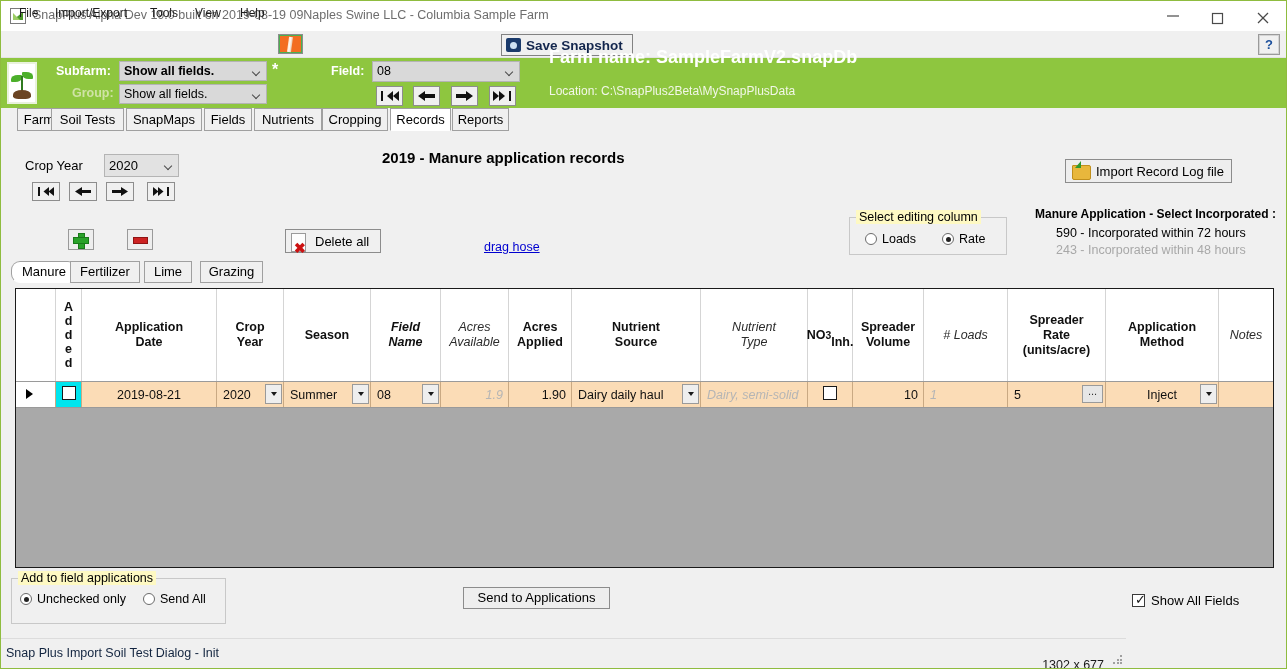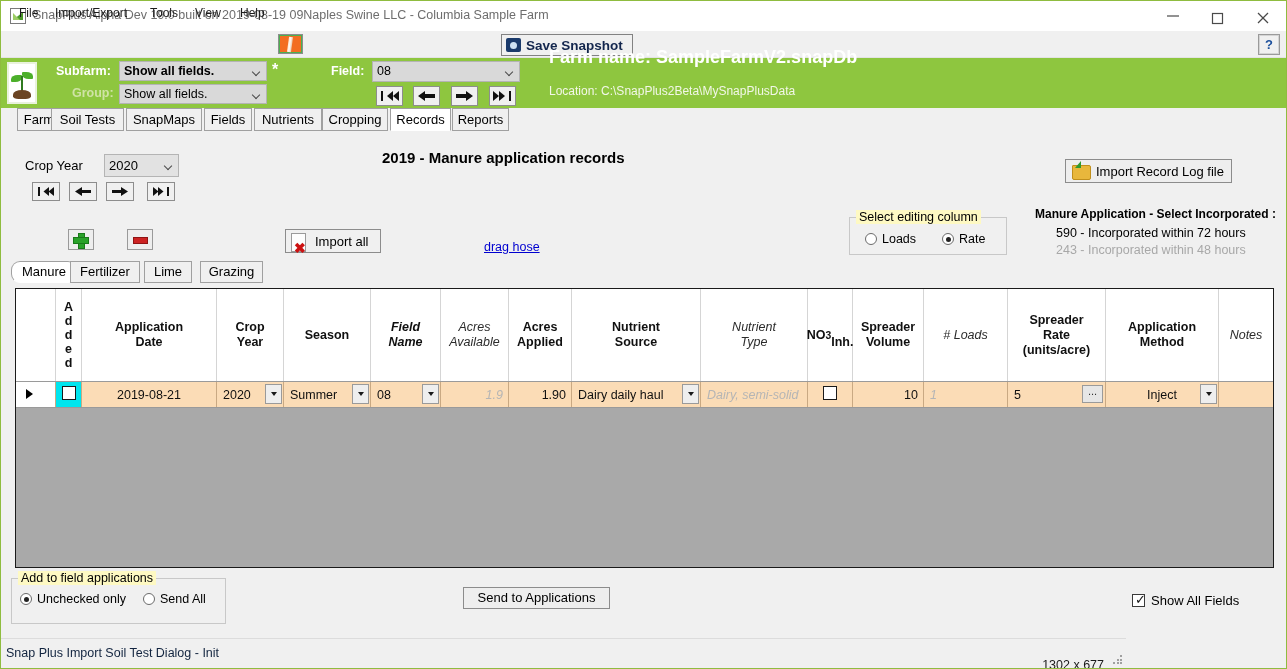--- a/index.html
+++ b/index.html
@@ -822,21 +822,21 @@
     <div class="v"></div>
     <div class="h"></div>
   </div>
   <div class="minusbtn" style="left:126px; top:228px;">
     <div class="h"></div>
   </div>
   <div class="deleteall">
     <div class="docicon">
       <div class="xmark">✖</div>
     </div>
-    <div class="lbl2">Import all</div>
+    <div class="lbl2">Delete all</div>
   </div>
 
   <div class="drag-hose">drag hose</div>
 
   <div class="stab active" style="left:10px; width:66px;border-radius:9px;">Manure</div>
   <div class="stab" style="left:69px; width:70px;">Fertilizer</div>
   <div class="stab" style="left:143px; width:48px;">Lime</div>
   <div class="stab" style="left:199px; width:63px;">Grazing</div>
 
   <div class="grid">

